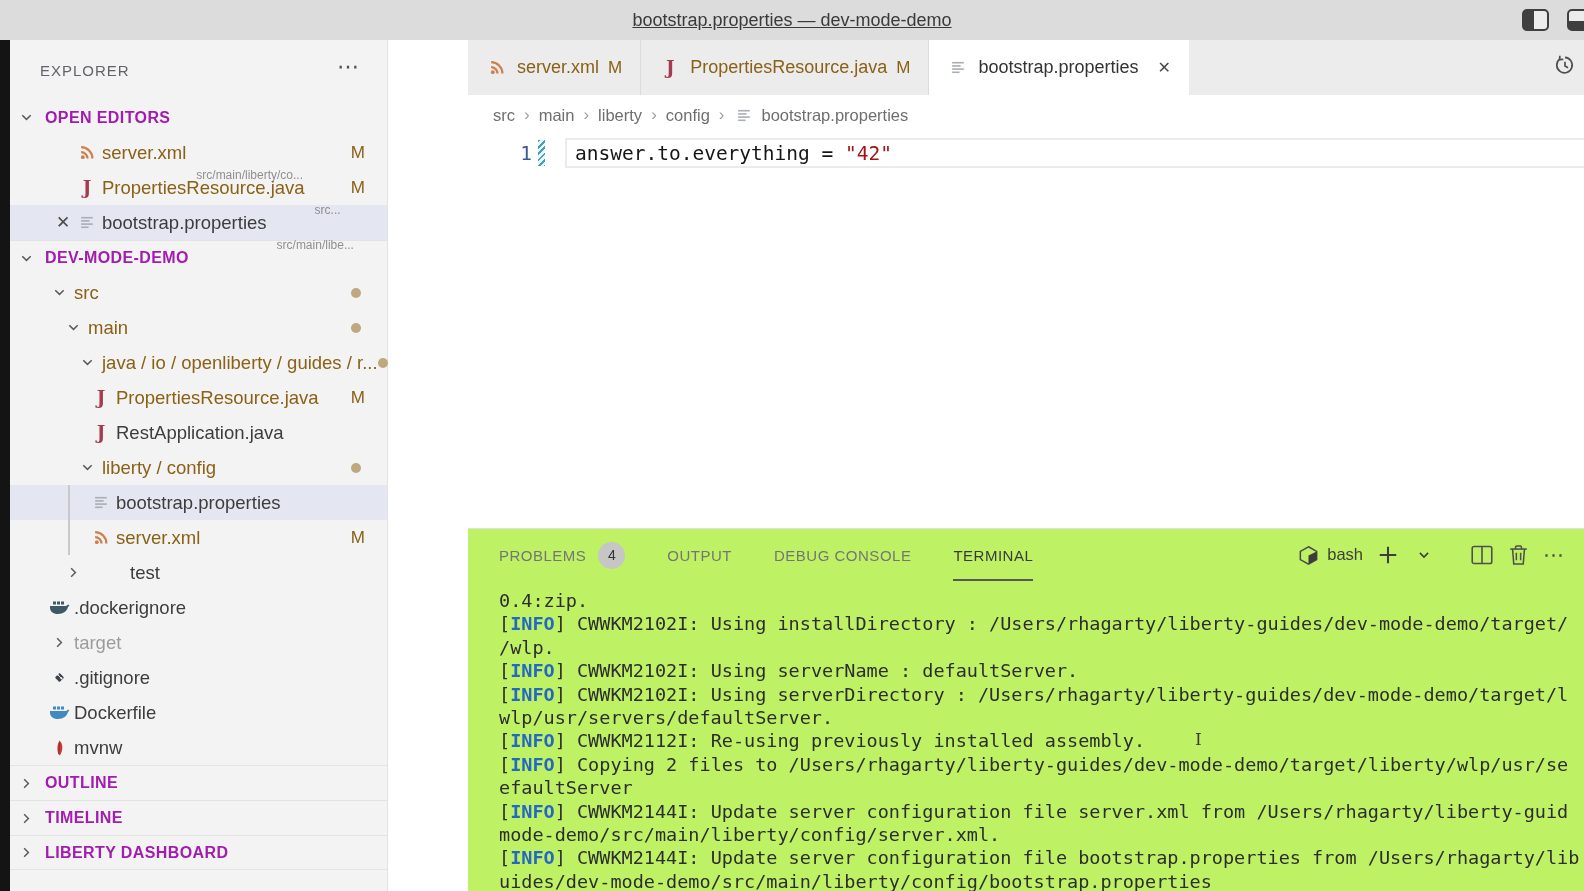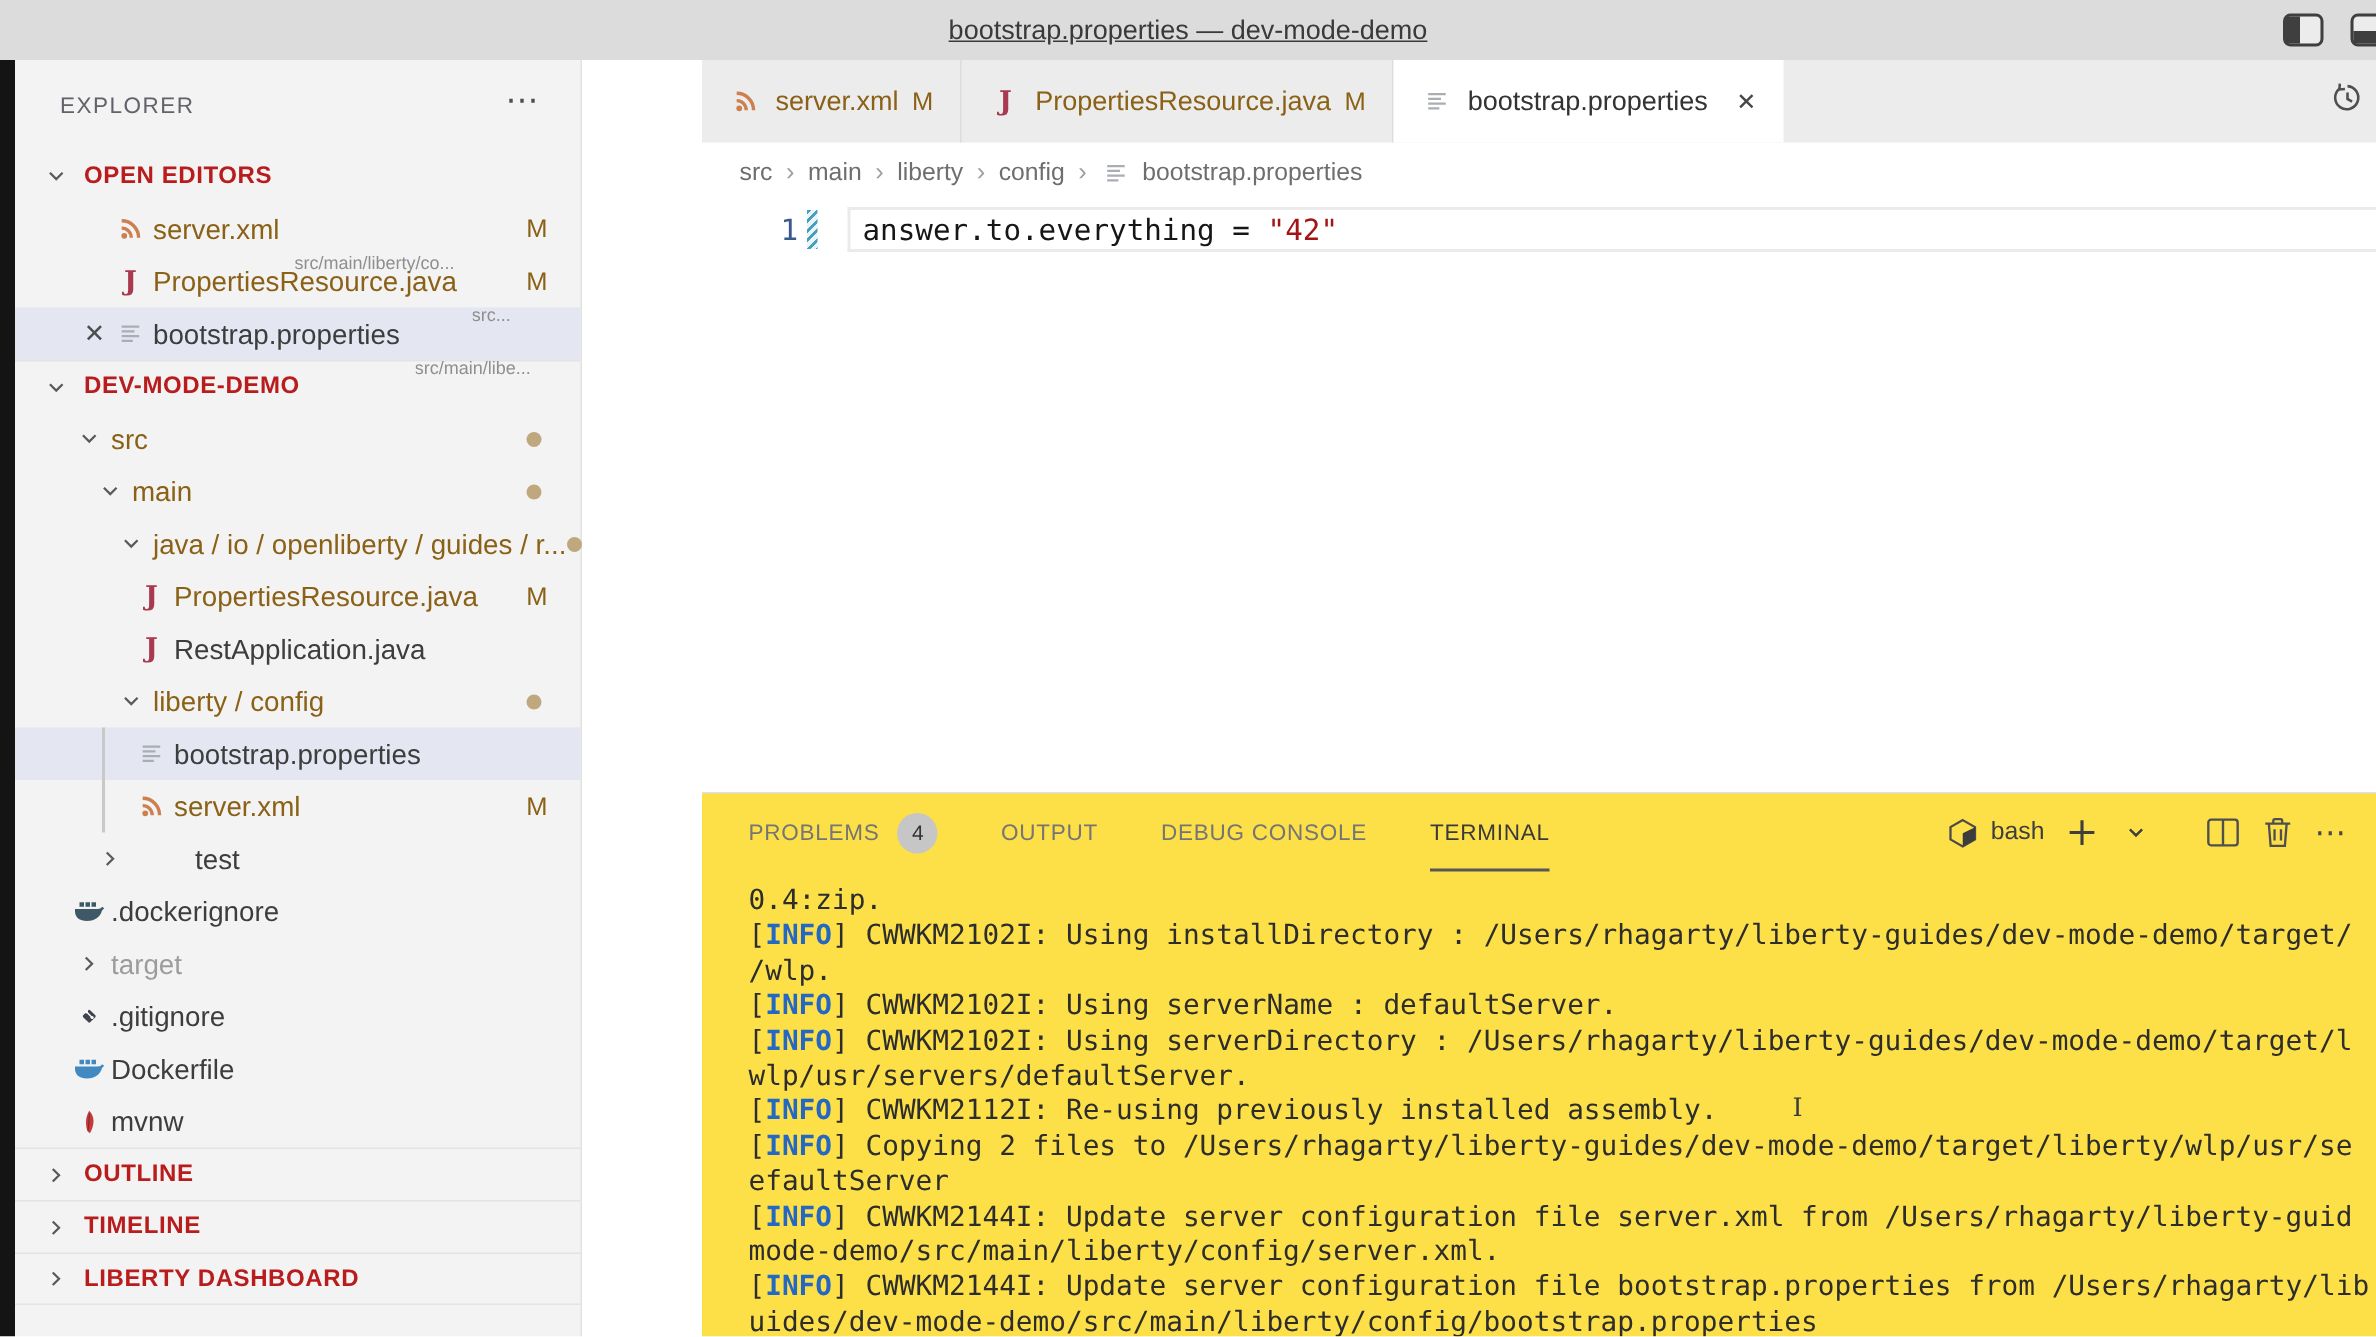--- a/index.html
+++ b/index.html
@@ -17,22 +17,22 @@
 
   
   .activitybar { position:absolute; top:40px; bottom:0; left:0; width:10px; background:#141414; }
 
   
   .sidebar { position:absolute; top:40px; bottom:0; left:10px; width:378px; background:#f3f3f3;
              border-right:1px solid #e2e2e2; color:#3d3d3d; }
   .sb-header { height:60px; display:flex; align-items:center; padding-left:30px; position:relative; }
   .sb-title { font-size:15px; letter-spacing:1px; color:#62626a; }
   .sb-more { position:absolute; right:26px; top:14px; font-size:22px; color:#4f4f4f; cursor:pointer; letter-spacing:2px;}
-  .section-row { height:35px; display:flex; align-items:center; gap:8px; padding-left:16px;
-                 font-weight:bold; font-size:16px; letter-spacing:0.4px; color:#b91c1c; }
+  .section-row { height:35px; display:flex; align-items:center; gap:8px; padding-left:5px;
+                 font-weight:bold; font-size:16px; letter-spacing:0.4px; color:#a21caf; }
   .section-row.bordered { border-top:1px solid #e3e3e3; }
   .section-row.last { border-bottom:1px solid #e3e3e3; }
   .icon { display:inline-flex; align-items:center; justify-content:center; width:22px; height:20px; flex:none; }
   .icon svg { display:block; }
   .icon-java-glyph { font-family:"DejaVu Serif", serif; font-weight:bold; color:#a8394f; font-size:18px; line-height:1; }
 
   .oe-row { height:35px; display:flex; align-items:center; }
   .oe-row.selected { background:#e4e6f1; }
   .oe-close { width:26px; margin-left:40px; text-align:center; font-size:17px; color:#4d4d4d; flex:none; }
   .fname { font-size:18.5px; color:#3d3d3d; margin-left:4px; white-space:nowrap; }
@@ -67,21 +67,21 @@
               font-family:"DejaVu Sans Mono", monospace; font-size:19.5px; }
   .gutter-num { width:64px; text-align:right; color:#3a5a8e; flex:none; }
   .gutter-marker { margin-left:6px; width:7px; height:26px; flex:none;
       background:repeating-linear-gradient(135deg,#46a0bd 0 2px,#e8f4f8 2px 4.5px); }
   .line-hl { position:absolute; left:97px; right:0; top:0; bottom:0; border:2px solid #ebebeb;
              border-right:none; pointer-events:none; }
   .code-text { margin-left:30px; white-space:pre; color:#161616; position:relative; }
   .tok-string { color:#a31515; }
 
   
-  .panel { position:absolute; left:0; right:0; top:488px; bottom:0; background:#fde047;
+  .panel { position:absolute; left:0; right:0; top:488px; bottom:0; background:#bef264;
            border-top:1px solid #e0e0e0; }
   .panel-header { position:relative; height:52px; display:flex; align-items:center; padding-left:31px; }
   .ptab { display:flex; align-items:center; margin-right:42px; font-size:15px; letter-spacing:0.5px;
           color:#757575; cursor:pointer; height:52px; }
   .ptab.active { color:#3a3a3a; box-shadow:inset 0 -2px 0 #585858; }
   .ptab-badge { margin-left:12px; width:27px; height:27px; border-radius:50%; background:#c6c6c6;
                 color:#333; font-size:14px; display:flex; align-items:center; justify-content:center;
                 letter-spacing:0; }
   .panel-toolbar { position:absolute; right:18px; top:0; height:52px; display:flex; align-items:center; gap:14px; }
   .pt-shell { display:flex; align-items:flex-start; gap:8px; font-size:16.5px; color:#3e3e3e; }

